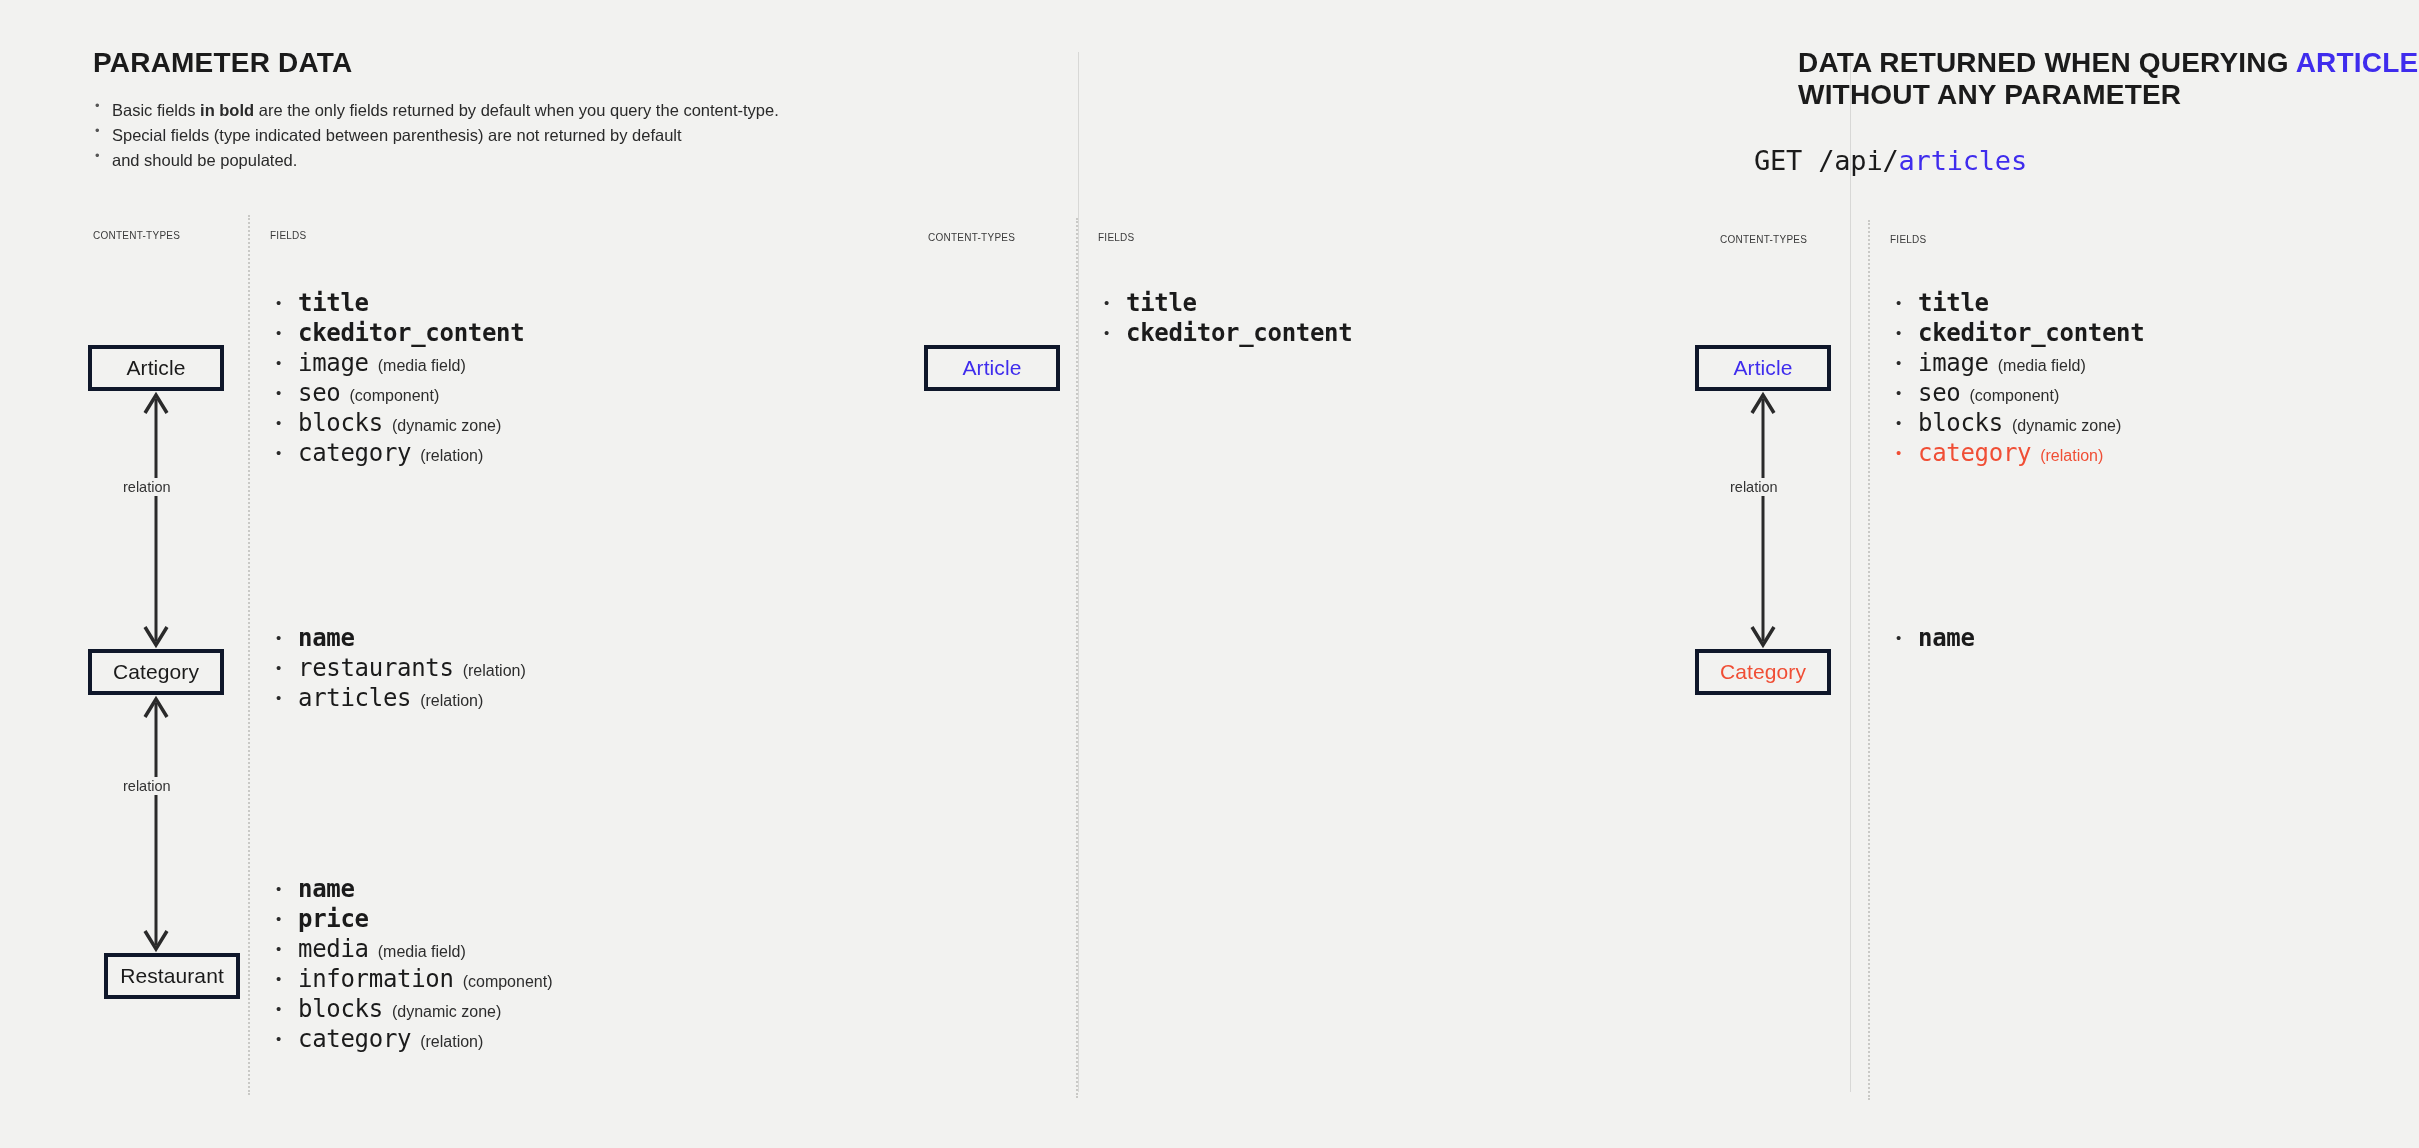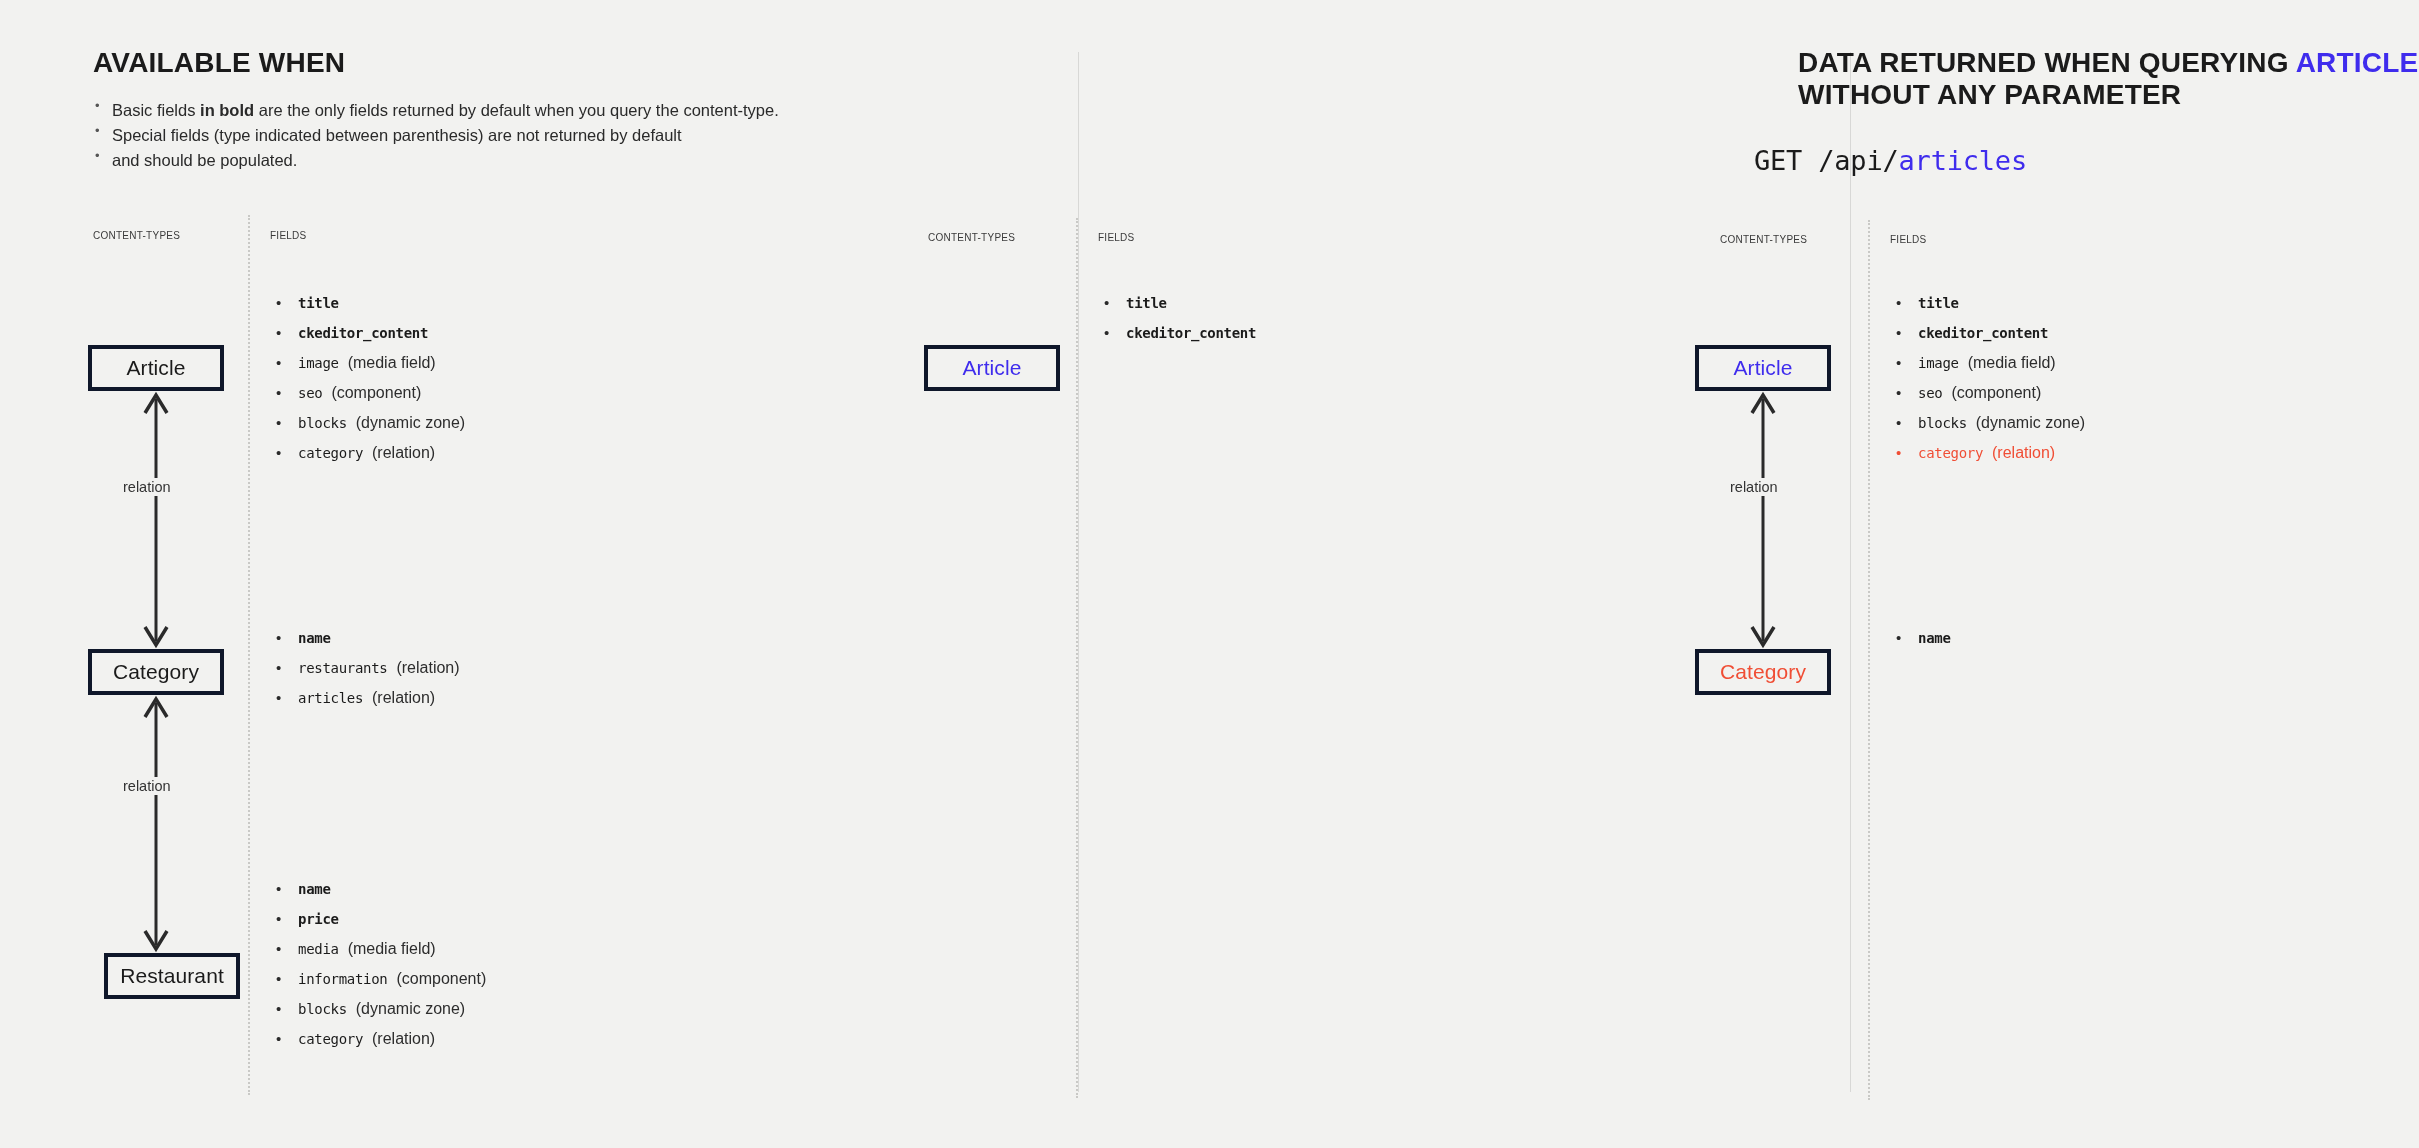--- a/index.html
+++ b/index.html
@@ -160,21 +160,21 @@
     left: 4px;
     top: 0;
     font-size: 15px;
     color: #2a2a2a;
     line-height: 30px;
   }
   .field.red::before { color: #f04e35; }
 
   .fname {
     font-family: "DejaVu Sans Mono", "Liberation Mono", monospace;
-    font-size: 14px;
+    font-size: 24px;
     color: #1b1b1b;
     letter-spacing: -0.3px;
   }
   .field.basic .fname { font-weight: 700; }
   .field.red .fname { color: #f04e35; }
 
   .ftype {
     font-family: "Liberation Sans", sans-serif;
     font-size: 16px;
     color: #2d2d2d;
@@ -186,21 +186,21 @@
 <body>
 
 <div class="board">
 
   <div class="col-sep s1"></div>
   <div class="col-sep s2"></div>
 
   <div class="col col-1">
 
     <div class="heading h1-pos">
-      <span>AVAILABLE WHEN</span>
+      <span>PARAMETER DATA</span>
     </div>
 
     <div class="notes">
       <div class="note"><span>Basic fields </span><b>in bold</b><span> are the only fields returned by default when you query the content-type.</span></div>
       <div class="note"><span>Special fields (type indicated between parenthesis) are not returned by default</span></div>
       <div class="note" style="padding-left:19px;"><span style="position:relative;">and should be populated.</span></div>
     </div>
 
     <div class="minilabel" style="left:93px; top:230px;">CONTENT-TYPES</div>
     <div class="minilabel" style="left:270px; top:230px;">FIELDS</div>

